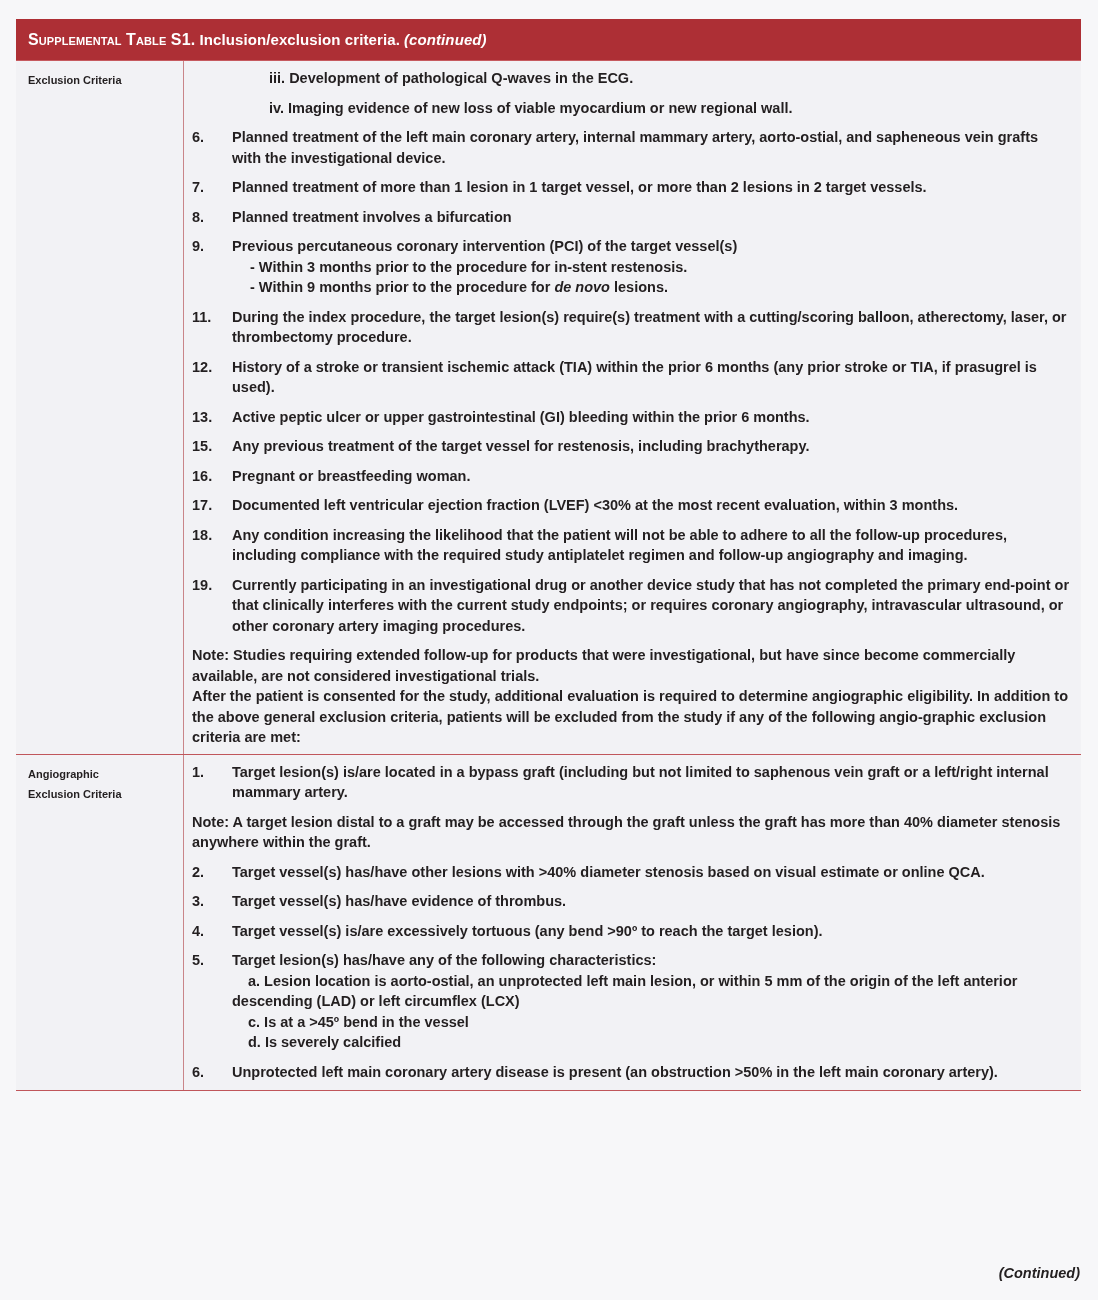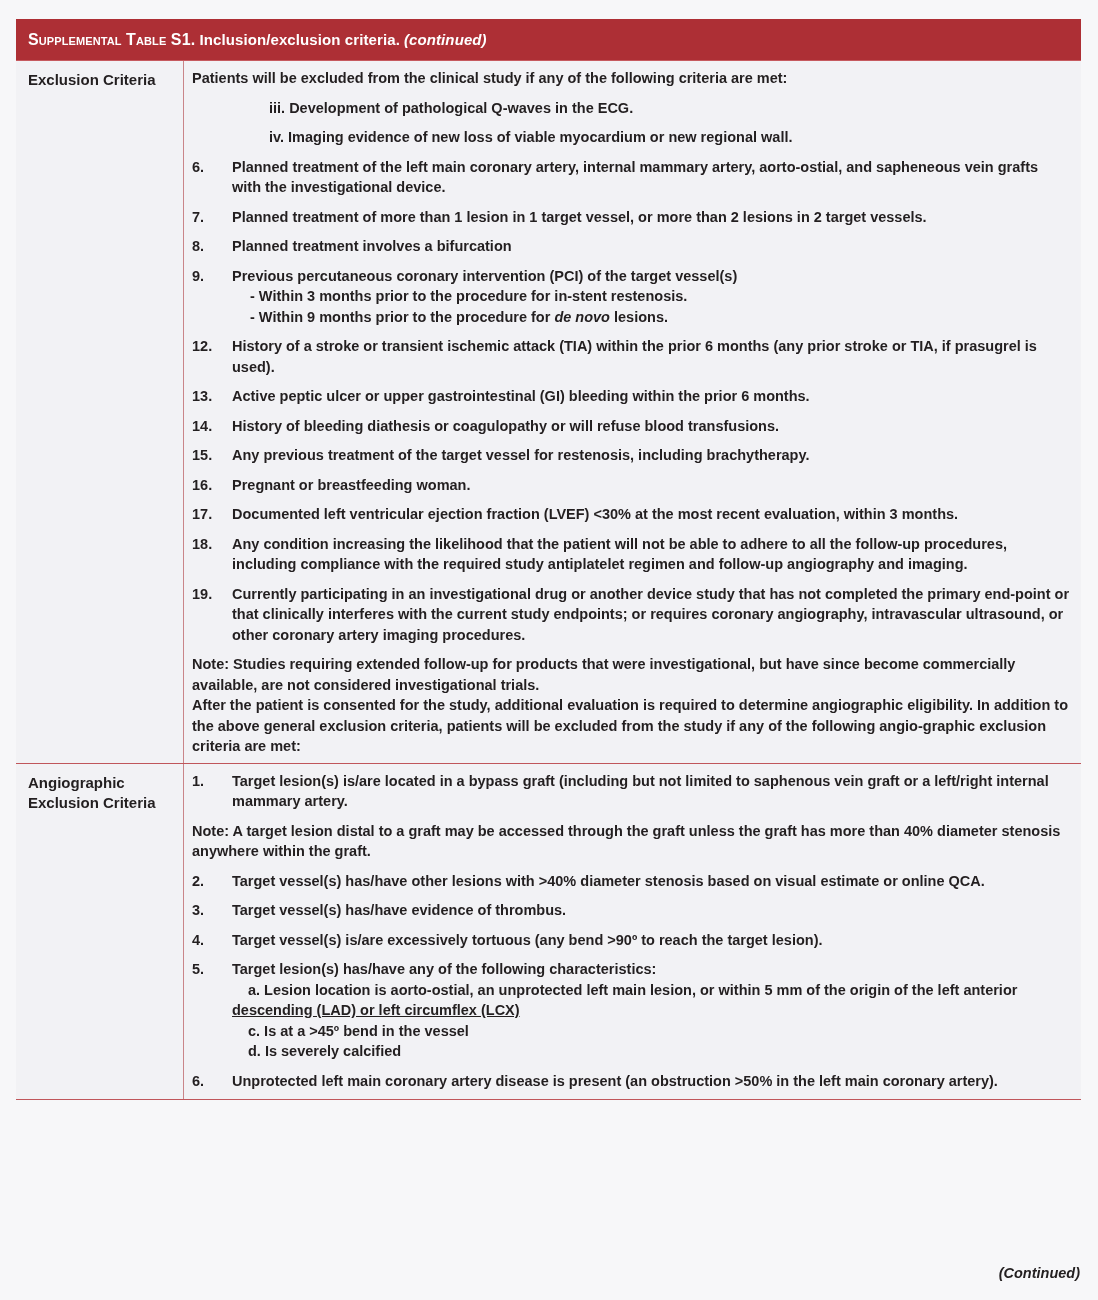--- a/index.html
+++ b/index.html
@@ -18,53 +18,52 @@
     font-size: 15px; font-weight: bold; letter-spacing: 0.1px;
     border-bottom: 1px solid #c65a5f;
   }
   .table-header .sc { font-variant: small-caps; font-size: 16px; text-align: right; }
   .table-header .it { font-style: italic; margin-left: 4px; }
   .row { display: flex; }
   .row.first { border-bottom: 1px solid #c0565b; }
   .row.last { border-bottom: 1px solid #c0565b; }
   .label-cell {
     width: 168px; flex: 0 0 168px; padding: 9px 0 0 12px;
-    font-size: 15px; font-weight: bold; line-height: 20px;
+    font-size: 11px; font-weight: bold; line-height: 20px;
     border-right: 1px solid #c98589; box-sizing: border-box;
   }
   .content-cell {
     flex: 1; padding: 7px 10px 6px 8px; font-size: 14.5px;
     font-weight: bold; line-height: 20.5px;
   }
   .para { margin: 0 0 9px 0; }
   .sub-roman { padding-left: 77px; margin: 0 0 9px 0; }
   .item { display: flex; margin: 0 0 9px 0; }
   .item .num { width: 40px; flex: 0 0 40px; }
   .item .txt { flex: 1; }
   .dash-line { padding-left: 18px; display: block; }
   .alpha-line { padding-left: 16px; display: block; }
-  .alpha-wrap { display: block; text-decoration: underline; }
+  .alpha-wrap { display: block; }
   .ital { font-style: italic; }
   .continued-footer {
     position: absolute; right: 18px; top: 1265px;
     font-size: 14.5px; font-weight: bold; font-style: italic;
   }
 </style>
 </head>
 <body>
 
 <div class="table-wrap">
   <div class="table-header">
     <span class="sc">Supplemental Table S1.</span>&nbsp;<span>Inclusion/exclusion criteria.</span><span class="it">(continued)</span>
   </div>
 
   <div class="row first">
     <div class="label-cell">Exclusion Criteria</div>
     <div class="content-cell">
-      <p class="para">Patients will be excluded from the clinical study if any of the following criteria are met:</p>
       <p class="sub-roman">iii. Development of pathological Q-waves in the ECG.</p>
       <p class="sub-roman">iv. Imaging evidence of new loss of viable myocardium or new regional wall.</p>
 
       <div class="item">
           <span class="num">6.</span>
           <span class="txt">Planned treatment of the left main coronary artery, internal mammary artery, aorto-ostial, and sapheneous vein grafts with the investigational device.</span>
         </div>
       <div class="item">
           <span class="num">7.</span>
           <span class="txt">Planned treatment of more than 1 lesion in 1 target vessel, or more than 2 lesions in 2 target vessels.</span>
@@ -75,30 +74,30 @@
         </div>
       <div class="item">
         <span class="num">9.</span>
         <span class="txt">
           <span>Previous percutaneous coronary intervention (PCI) of the target vessel(s)</span>
           <span class="dash-line">- Within 3 months prior to the procedure for in-stent restenosis.</span>
           <span class="dash-line"><span>- Within 9 months prior to the procedure for </span><span class="ital">de novo</span><span> lesions.</span></span>
         </span>
       </div>
       <div class="item">
+          <span class="num">11.</span>
+          <span class="txt">During the index procedure, the target lesion(s) require(s) treatment with a cutting/scoring balloon, atherectomy, laser, or thrombectomy procedure.</span>
+        </div>
+      <div class="item">
           <span class="num">12.</span>
           <span class="txt">History of a stroke or transient ischemic attack (TIA) within the prior 6 months (any prior stroke or TIA, if prasugrel is used).</span>
         </div>
       <div class="item">
           <span class="num">13.</span>
           <span class="txt">Active peptic ulcer or upper gastrointestinal (GI) bleeding within the prior 6 months.</span>
-        </div>
-      <div class="item">
-          <span class="num">14.</span>
-          <span class="txt">History of bleeding diathesis or coagulopathy or will refuse blood transfusions.</span>
         </div>
       <div class="item">
           <span class="num">15.</span>
           <span class="txt">Any previous treatment of the target vessel for restenosis, including brachytherapy.</span>
         </div>
       <div class="item">
           <span class="num">16.</span>
           <span class="txt">Pregnant or breastfeeding woman.</span>
         </div>
       <div class="item">

